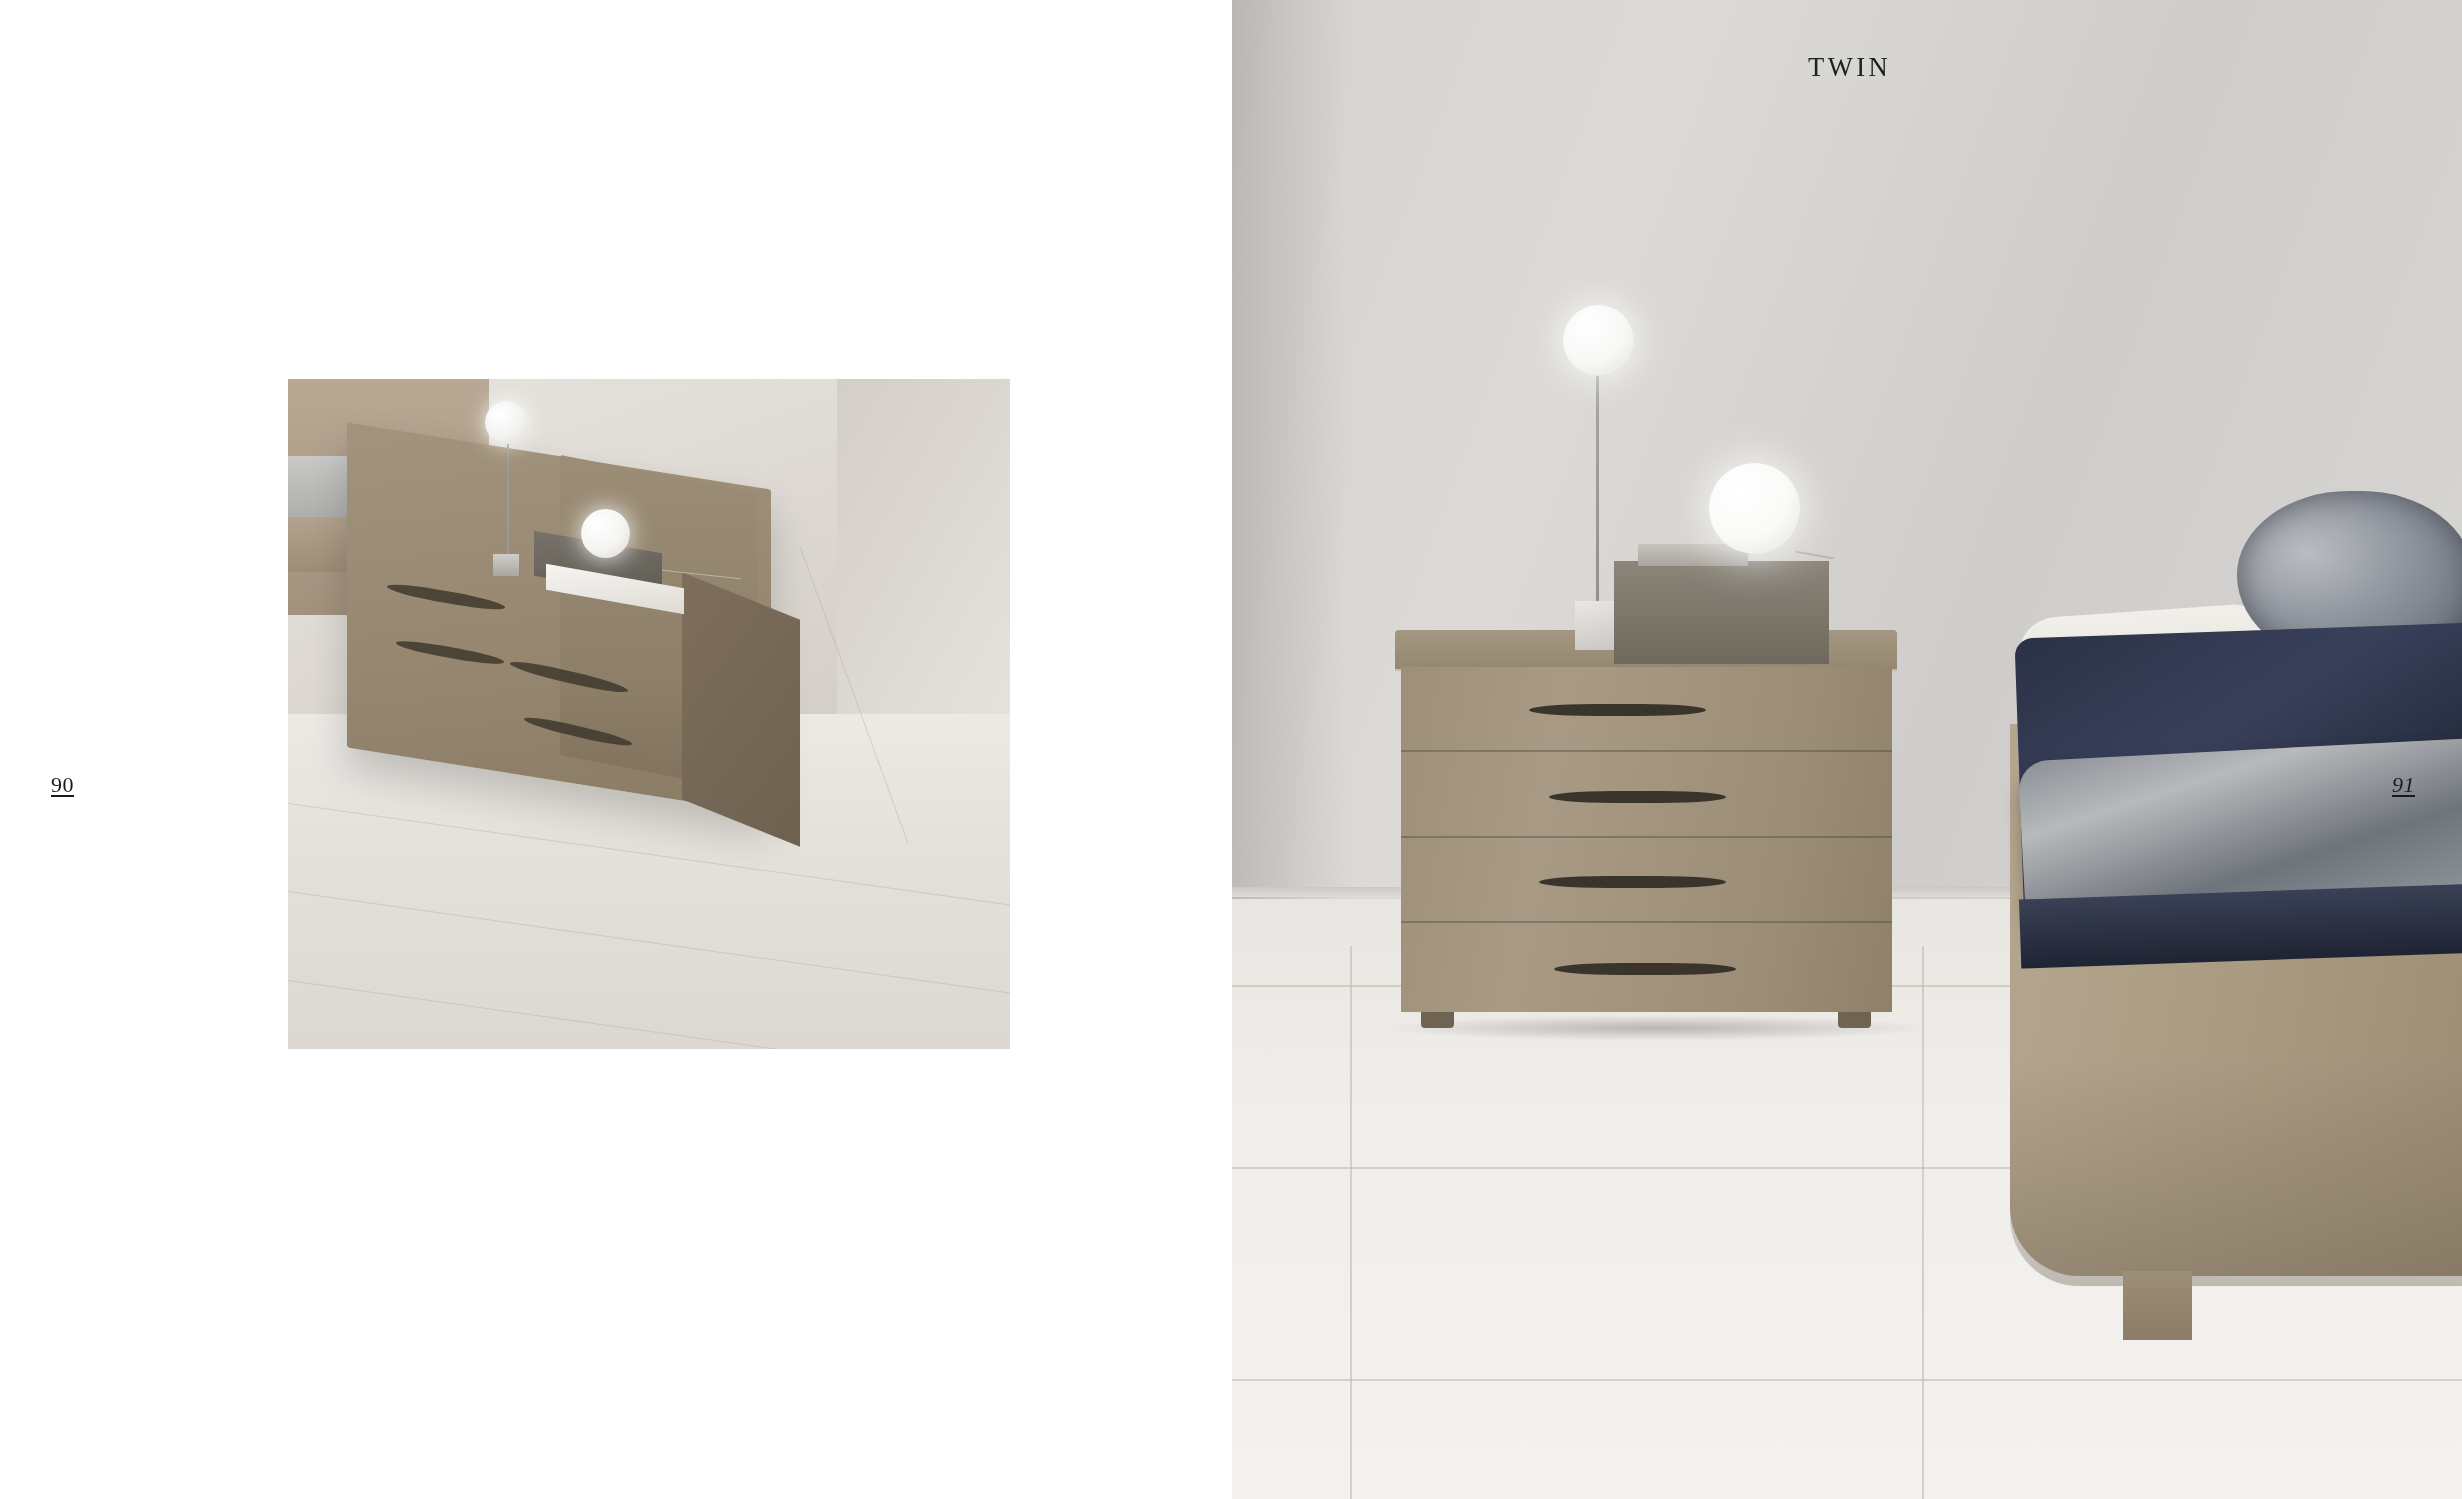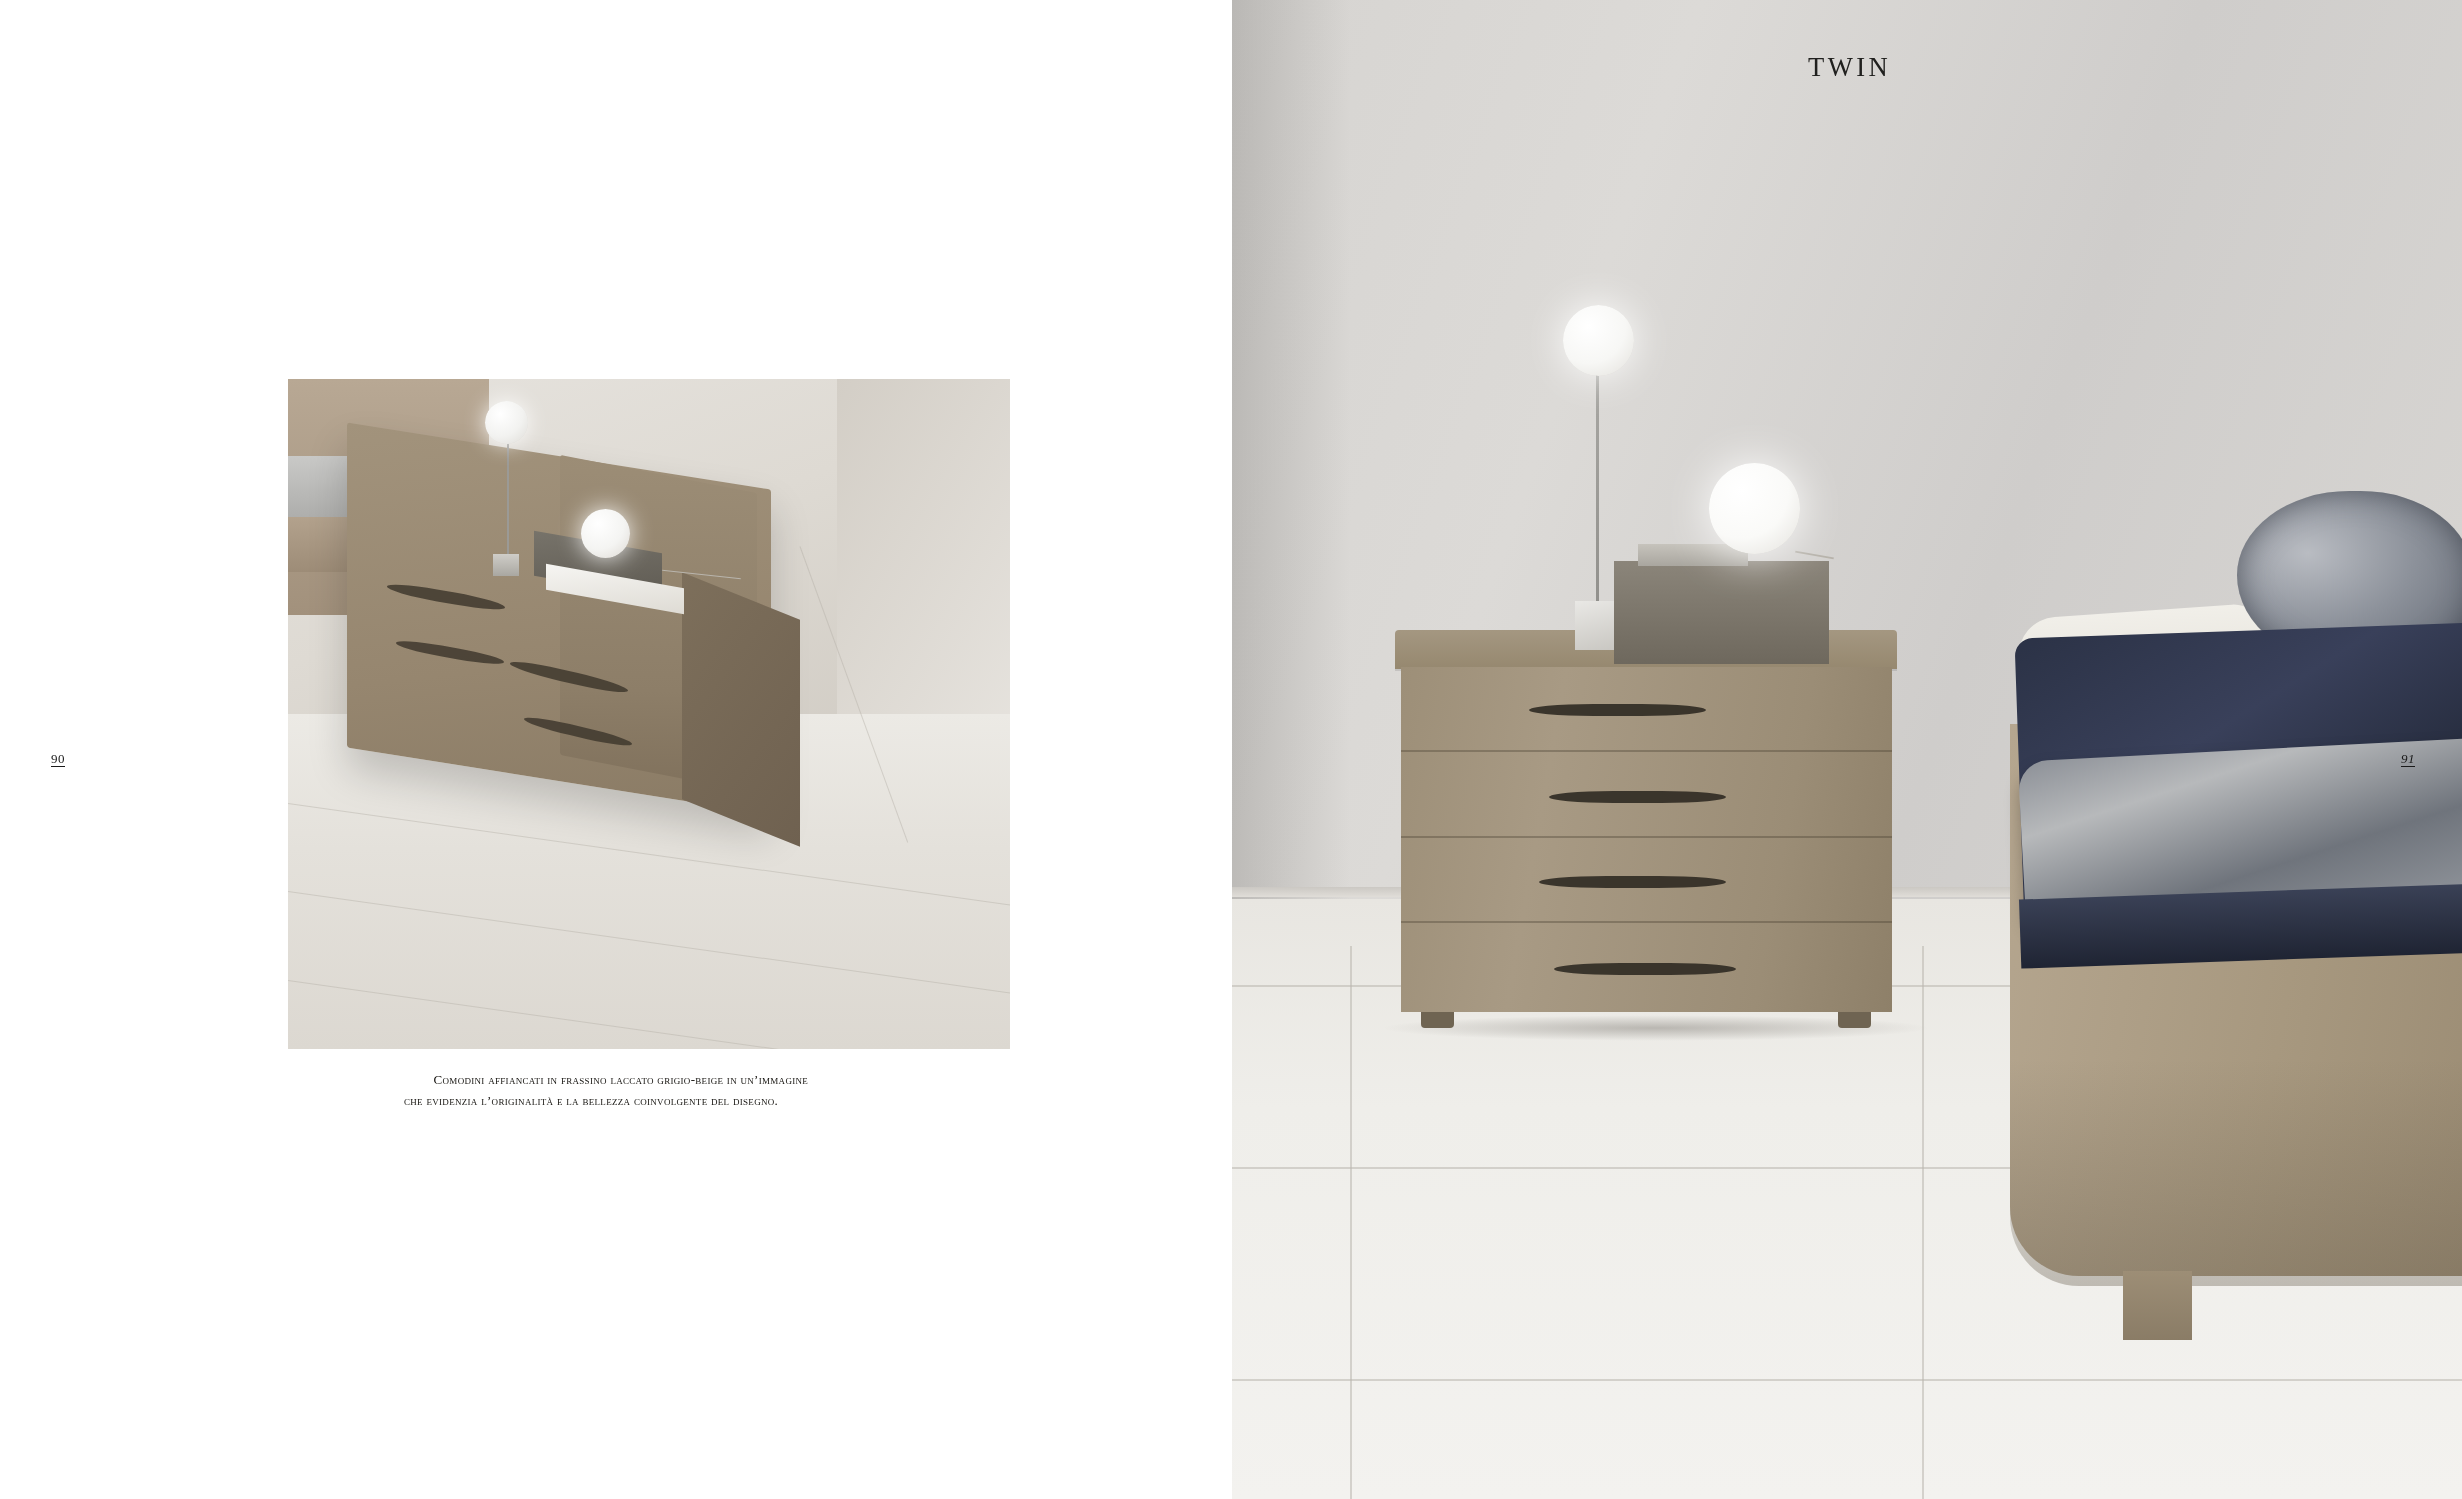--- a/index.html
+++ b/index.html
@@ -26,25 +26,26 @@
     position: relative;
     width: 1232px;
     height: 1499px;
     background: #ffffff;
     flex: 0 0 auto;
   }
 
   .folio {
     position: absolute;
     font-family: "Liberation Serif", serif;
-    font-size: 13px;
+    font-size: 22px;
     letter-spacing: 0.5px;
     color: #1a1a1a;
     text-decoration: underline;
     text-underline-offset: 3px;
+    margin-top: 21px;
   }
   .folio-left {
     left: 51px;
     top: 751px;
   }
   .folio-right {
     right: 47px;
     top: 751px;
     font-style: italic;
   }
@@ -466,21 +467,20 @@
       <div class="pl-lamp-base"></div>
       <div class="pl-lamp-ball"></div>
 
       <div class="pl-box"></div>
       <div class="pl-book"></div>
       <div class="pl-cable"></div>
       <div class="pl-lamp2-ball"></div>
     </div>
 
     <div class="caption">
-      <p>Comodini affiancati in frassino laccato grigio-beige in un’immagine che evidenzia l’originalità e la bellezza coinvolgente del disegno.</p>
     </div>
   </div>
 
   <div class="page-right">
     <div class="pr-wall"></div>
     <div class="pr-wall-shadow"></div>
     <div class="pr-skirting"></div>
     <div class="pr-floor"></div>
 
     <div class="pr-floor-line" style="left:0; top:985px; width:1230px; height:2px;"></div>

